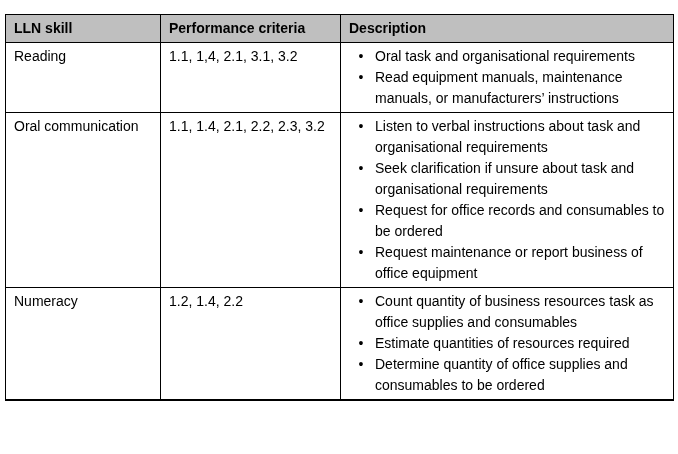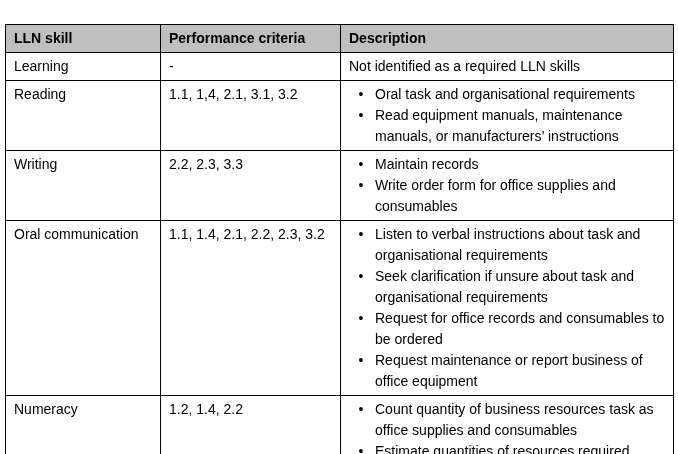--- a/index.html
+++ b/index.html
@@ -7,21 +7,21 @@
     padding: 0;
     background: #ffffff;
     font-family: "Liberation Sans", "DejaVu Sans", sans-serif;
     color: #000000;
   }
   .page {
     width: 678px;
     height: 454px;
     background: #ffffff;
     box-sizing: border-box;
-    padding: 24px 4px 0 5px;
+    padding: 14px 4px 0 5px;
     overflow: hidden;
   }
   table.lln-table {
     border-collapse: collapse;
     table-layout: fixed;
     width: 668px;
     font-size: 14px;
     line-height: 21px;
   }
   table.lln-table col.c1 { width: 155px; }
@@ -79,53 +79,32 @@
       <col class="c3">
     </colgroup>
     <thead>
       <tr class="header-row">
         <th>LLN skill</th>
         <th>Performance criteria</th>
         <th>Description</th>
       </tr>
     </thead>
     <tbody id="table-body">
-        <tr style="height: 28px;">
-          <td class="cell-skill">Learning</td>
-          <td class="cell-criteria">-</td>
-          <td class="cell-desc-text">Not identified as a required LLN skills</td>
-        </tr>
         <tr style="height: 65px;">
           <td class="cell-skill">Reading</td>
           <td class="cell-criteria">1.1, 1,4, 2.1, 3.1, 3.2</td>
           <td class="cell-desc">
             <ul class="bullet-list">
               <li>
                 <span class="bullet-glyph">•</span>
                 <span class="bullet-text">Oral task and organisational requirements</span>
               </li>
               <li>
                 <span class="bullet-glyph">•</span>
                 <span class="bullet-text">Read equipment manuals, maintenance manuals, or manufacturers’ instructions</span>
-              </li>
-            </ul>
-          </td>
-        </tr>
-        <tr style="height: 65px;">
-          <td class="cell-skill">Writing</td>
-          <td class="cell-criteria">2.2, 2.3, 3.3</td>
-          <td class="cell-desc">
-            <ul class="bullet-list">
-              <li>
-                <span class="bullet-glyph">•</span>
-                <span class="bullet-text">Maintain records</span>
-              </li>
-              <li>
-                <span class="bullet-glyph">•</span>
-                <span class="bullet-text">Write order form for office supplies and consumables</span>
               </li>
             </ul>
           </td>
         </tr>
         <tr style="height: 159px; margin-top: 36px;">
           <td class="cell-skill">Oral communication</td>
           <td class="cell-criteria">1.1, 1.4, 2.1, 2.2, 2.3, 3.2</td>
           <td class="cell-desc">
             <ul class="bullet-list">
               <li>

